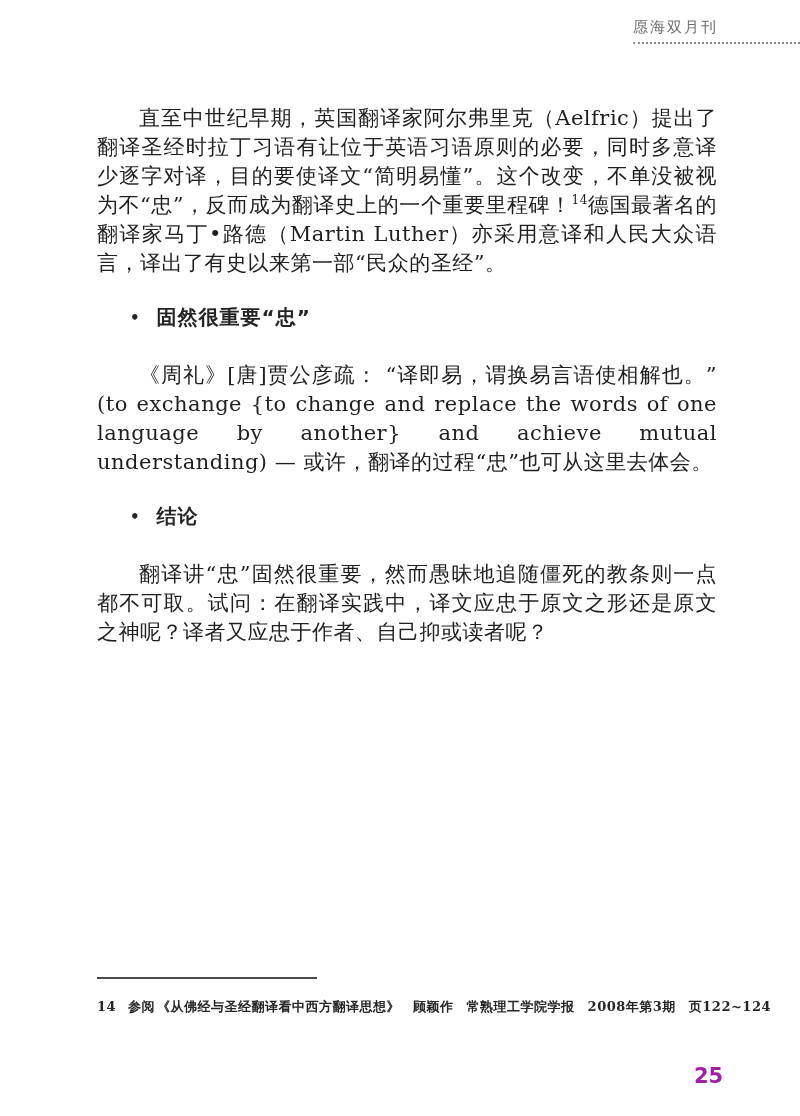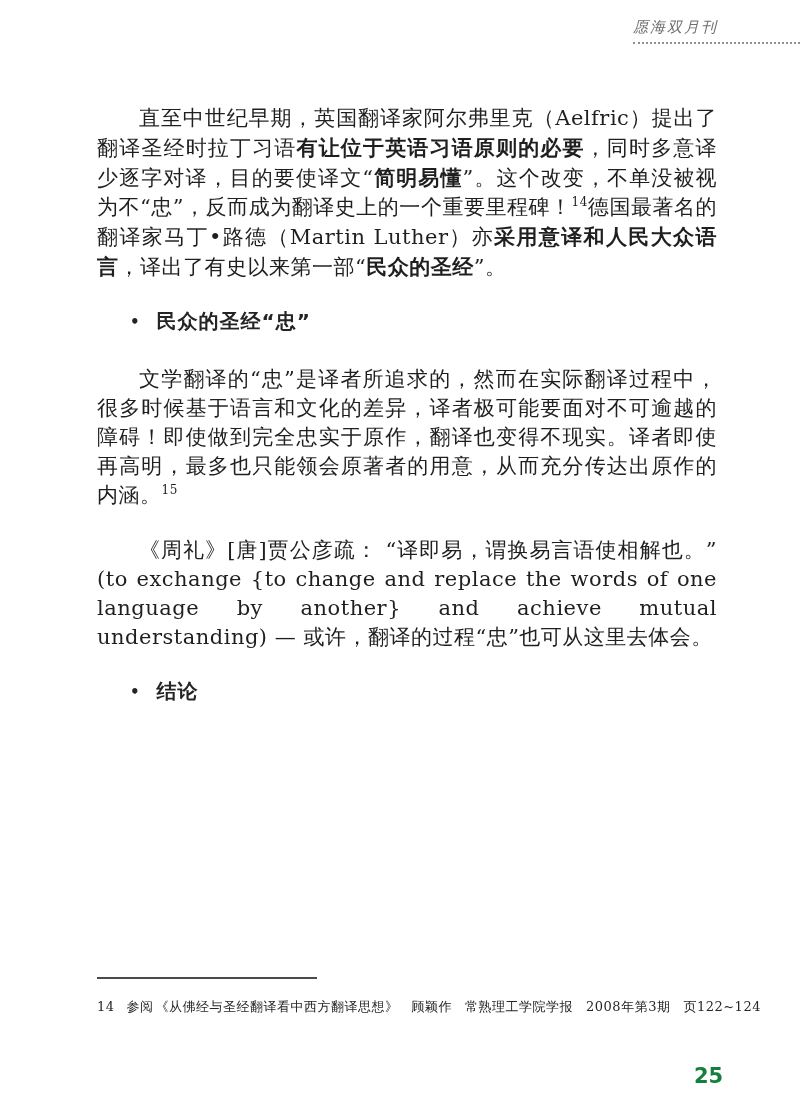--- a/index.html
+++ b/index.html
@@ -4,89 +4,89 @@
 <style>
   html,body{margin:0;padding:0;}
   body{
     width:800px;height:1116px;position:relative;overflow:hidden;
     background:#ffffff;color:#1c1c1c;
     font-family:"DejaVu Serif","Liberation Serif",serif;
   }
   
   .page-header{
     position:absolute;left:633px;top:18px;width:167px;
-    padding-bottom:6px;border-bottom:2px dotted #8f8f8f;font-style:italic;
+    padding-bottom:6px;border-bottom:2px dotted #8f8f8f;
   }
   .journal-title{
     font-size:15px;color:#6e6e6e;letter-spacing:2px;line-height:18px;
   }
   
   .content{
     position:absolute;left:97px;top:90px;width:620px;padding-top:14px;
   }
   .para{
     font-size:21px;line-height:29px;letter-spacing:0.5px;
     text-indent:2em;text-align:justify;margin:0 0 26px 0;color:#1f1f1f;
   }
-  .kai-bold{font-weight:700;font-style:normal;margin-top:24px;}
+  .kai-bold{font-weight:400;font-style:normal;margin-top:24px;}
   .fn-ref{font-size:12px;line-height:0;vertical-align:super;}
   .heading{
     display:flex;align-items:center;gap:16px;
     padding-left:33px;margin:16px 0 30px 0;
     font-family:"DejaVu Sans","Liberation Sans",sans-serif;
     font-weight:700;font-size:20px;color:#242424;letter-spacing:1px;
   }
   .bullet{font-size:15px;line-height:20px;color:#242424;}
   
   .footnote-rule{
     position:absolute;left:97px;top:977px;width:220px;height:0;
     border-top:2px solid #4a4a4a;
   }
   .footnotes{
     position:absolute;left:97px;top:998px;width:660px;
     font-size:13px;line-height:17px;color:#262626;letter-spacing:0.5px;
   }
-  .footnote{margin-bottom:13px;white-space:nowrap;}
+  .footnote{margin-bottom:13px;white-space:nowrap;font-weight:bold;}
   .fn-num{margin-right:12px;}
   .fn-field{margin-right:13px;}
   .fn-prefix{margin-right:2px;}
   .gap-l{margin-right:36px;}
   
   .page-number{
     position:absolute;left:694px;top:1064px;
     font-family:"DejaVu Sans","Liberation Sans",sans-serif;
-    font-weight:700;font-size:21px;color:#15803d;
+    font-weight:700;font-size:21px;color:#a21caf;
   }
 </style>
 </head>
 <body>
 
 <div class="page-header">
   <div class="journal-title">愿海双月刊</div>
 </div>
 
 <div class="content">
 
   <p class="para"><span>直至中世纪早期，英国翻译家阿尔弗里克（Aelfric）提出了翻译圣经时拉丁习语</span><em class="kai-bold">有让位于英语习语原则的必要</em><span>，同时多意译少逐字对译，目的要使译文“</span><em class="kai-bold">简明易懂</em><span>”。这个改变，不单没被视为不“忠”，反而成为翻译史上的一个重要里程碑！</span><sup class="fn-ref">14</sup><span>德国最著名的翻译家马丁•路德（Martin Luther）亦</span><em class="kai-bold">采用意译和人民大众语言</em><span>，译出了有史以来第一部“</span><em class="kai-bold">民众的圣经</em><span>”。</span></p>
 
   <div class="heading">
     <span class="bullet">•</span>
-    <span>民众的圣经“忠”</span>
+    <span>固然很重要“忠”</span>
   </div>
 
 
-  <p class="para"><span>文学翻译的“忠”是译者所追求的，然而在实际翻译过程中，很多时候基于语言和文化的差异，译者极可能要面对不可逾越的障碍！即使做到完全忠实于原作，翻译也变得不现实。译者即使再高明，最多也只能领会原著者的用意，从而充分传达出原作的内涵。</span><sup class="fn-ref">15</sup></p>
 
   <p class="para"><span>《周礼》[唐]贾公彦疏： “译即易，谓换易言语使相解也。” (to exchange {to change and replace the words of one language by another} and achieve mutual understanding) — 或许，翻译的过程“忠”也可从这里去体会。</span></p>
 
   <div class="heading">
     <span class="bullet">•</span>
     <span>结论</span>
   </div>
 
+  <p class="para"><span>翻译讲“</span><em class="kai-bold">忠</em><span>”固然很重要，然而愚昧地追随僵死的教条则一点都不可取。试问：在翻译实践中，译文应忠于原文之形还是原文之神呢？译者又应忠于作者、自己抑或读者呢？</span></p>
 
 
 </div>
 
 <div class="footnote-rule"></div>
 
 <div class="footnotes">
   <div class="footnote">
     <span class="fn-num">14</span><span class="fn-prefix">参阅</span><span class="fn-field">《从佛经与圣经翻译看中西方翻译思想》</span><span class="fn-field">顾颖作</span><span class="fn-field">常熟理工学院学报</span><span class="fn-field">2008年第3期</span><span class="fn-field">页122~124</span>
   </div>

